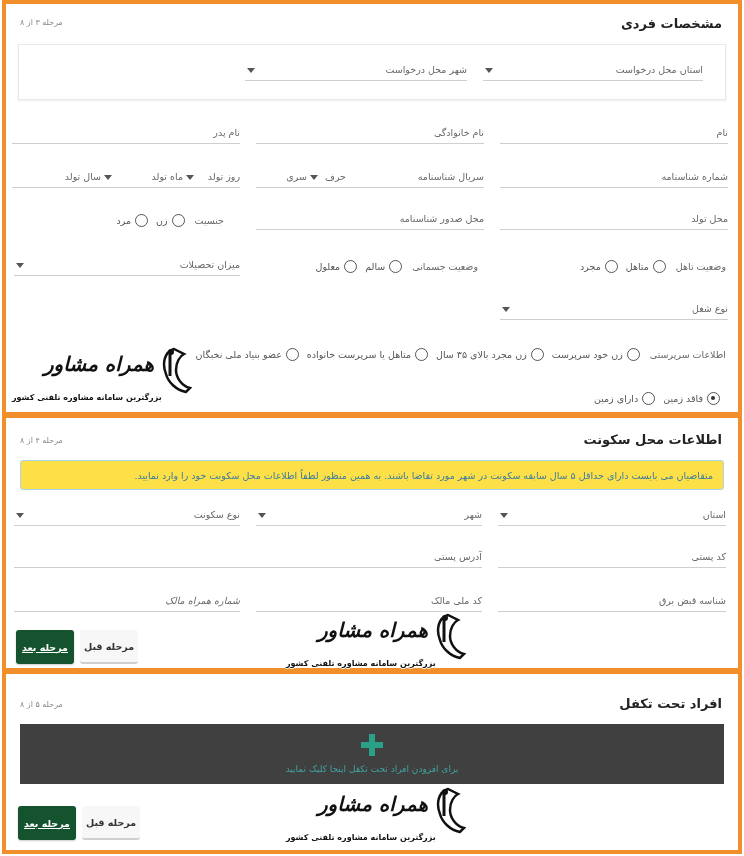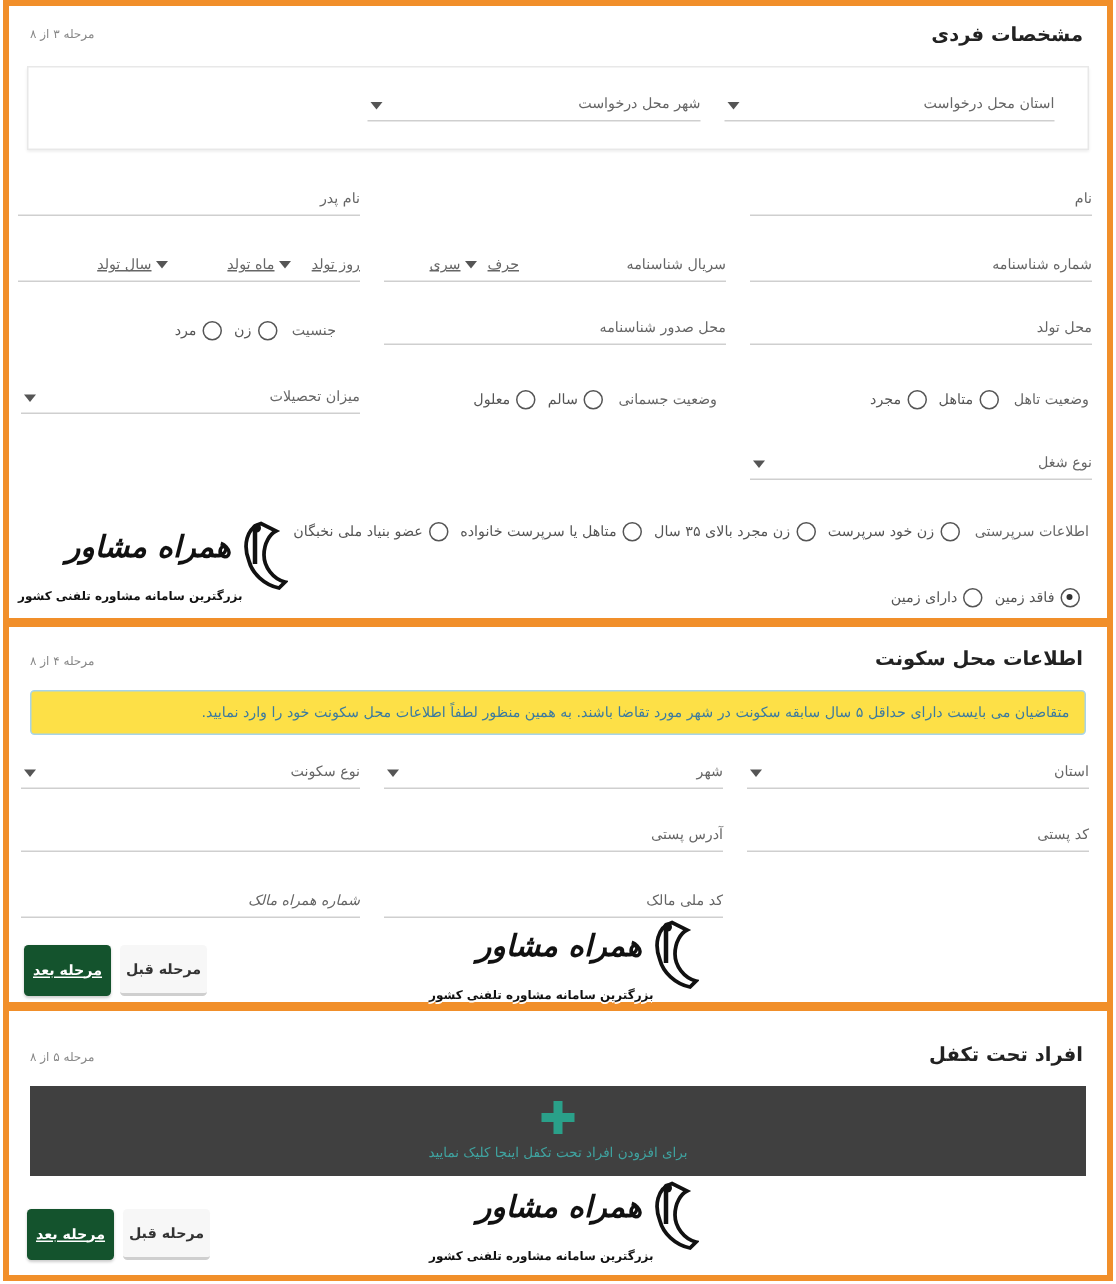--- a/index.html
+++ b/index.html
@@ -26,21 +26,21 @@
   .field {
     position: absolute; border-bottom: 1px solid #cfcfcf; height: 24px; direction: rtl;
   }
   .field .lbl {
     position: absolute; right: 0; bottom: 5px; font-size: 9.5px; color: #666; white-space: nowrap;
   }
   .field .caret {
     position: absolute; left: 2px; bottom: 7px; width: 0; height: 0;
     border-left: 4px solid transparent; border-right: 4px solid transparent; border-top: 5px solid #555;
   }
-  .inline-sel { position: absolute; font-size: 9.5px; color: #666; direction: rtl; white-space: nowrap; text-decoration: underline; }
+  .inline-sel { position: absolute; font-size: 9.5px; color: #666; direction: rtl; white-space: nowrap; }
   .inline-sel .tri {
     display: inline-block; width: 0; height: 0; margin-left: 3px; vertical-align: middle;
     border-left: 4px solid transparent; border-right: 4px solid transparent; border-top: 5px solid #555;
   }
   .radio-row {
     position: absolute; direction: rtl; display: flex; align-items: center; font-size: 9.5px; color: #555; white-space: nowrap;
   }
   .radio-row .rlbl { margin-left: 10px; color: #666; }
   .radio {
     display: inline-flex; align-items: center; margin-left: 8px;
@@ -108,20 +108,23 @@
       </div>
       <div class="field" style="right:258px; width:222px; top:12px;">
         <span class="lbl">شهر محل درخواست</span>
         <span class="caret"></span>
       </div>
     </div>
 
     <div class="field" style="right:10px; width:228px; top:116px;">
       <span class="lbl">نام</span>
     </div>
+    <div class="field" style="right:254px; width:228px; top:116px;">
+      <span class="lbl">نام خانوادگی</span>
+    </div>
     <div class="field" style="right:498px; width:228px; top:116px;">
       <span class="lbl">نام پدر</span>
     </div>
 
     <div class="field" style="right:10px; width:228px; top:160px;">
       <span class="lbl">شماره شناسنامه</span>
     </div>
     <div class="field" style="right:254px; width:228px; top:160px;">
       <span class="lbl">سریال شناسنامه</span>
       <span class="inline-sel" style="right:138px; bottom:5px;"><span>حرف</span></span>
@@ -245,20 +248,23 @@
       <span class="caret"></span>
     </div>
 
     <div class="field" style="right:12px; width:228px; top:126px;">
       <span class="lbl">کد پستی</span>
     </div>
     <div class="field" style="right:256px; width:468px; top:126px;">
       <span class="lbl">آدرس پستی</span>
     </div>
 
+    <div class="field" style="right:12px; width:228px; top:170px;">
+      <span class="lbl">شناسه قبض برق</span>
+    </div>
     <div class="field" style="right:256px; width:226px; top:170px;">
       <span class="lbl">کد ملی مالک</span>
     </div>
     <div class="field" style="right:498px; width:226px; top:170px;font-style:italic;">
       <span class="lbl">شماره همراه مالک</span>
     </div>
 
     <div class="btn-next" style="left:10px; top:212px;">مرحله بعد</div>
     <div class="btn-prev" style="left:74px; top:212px;">مرحله قبل</div>
 

